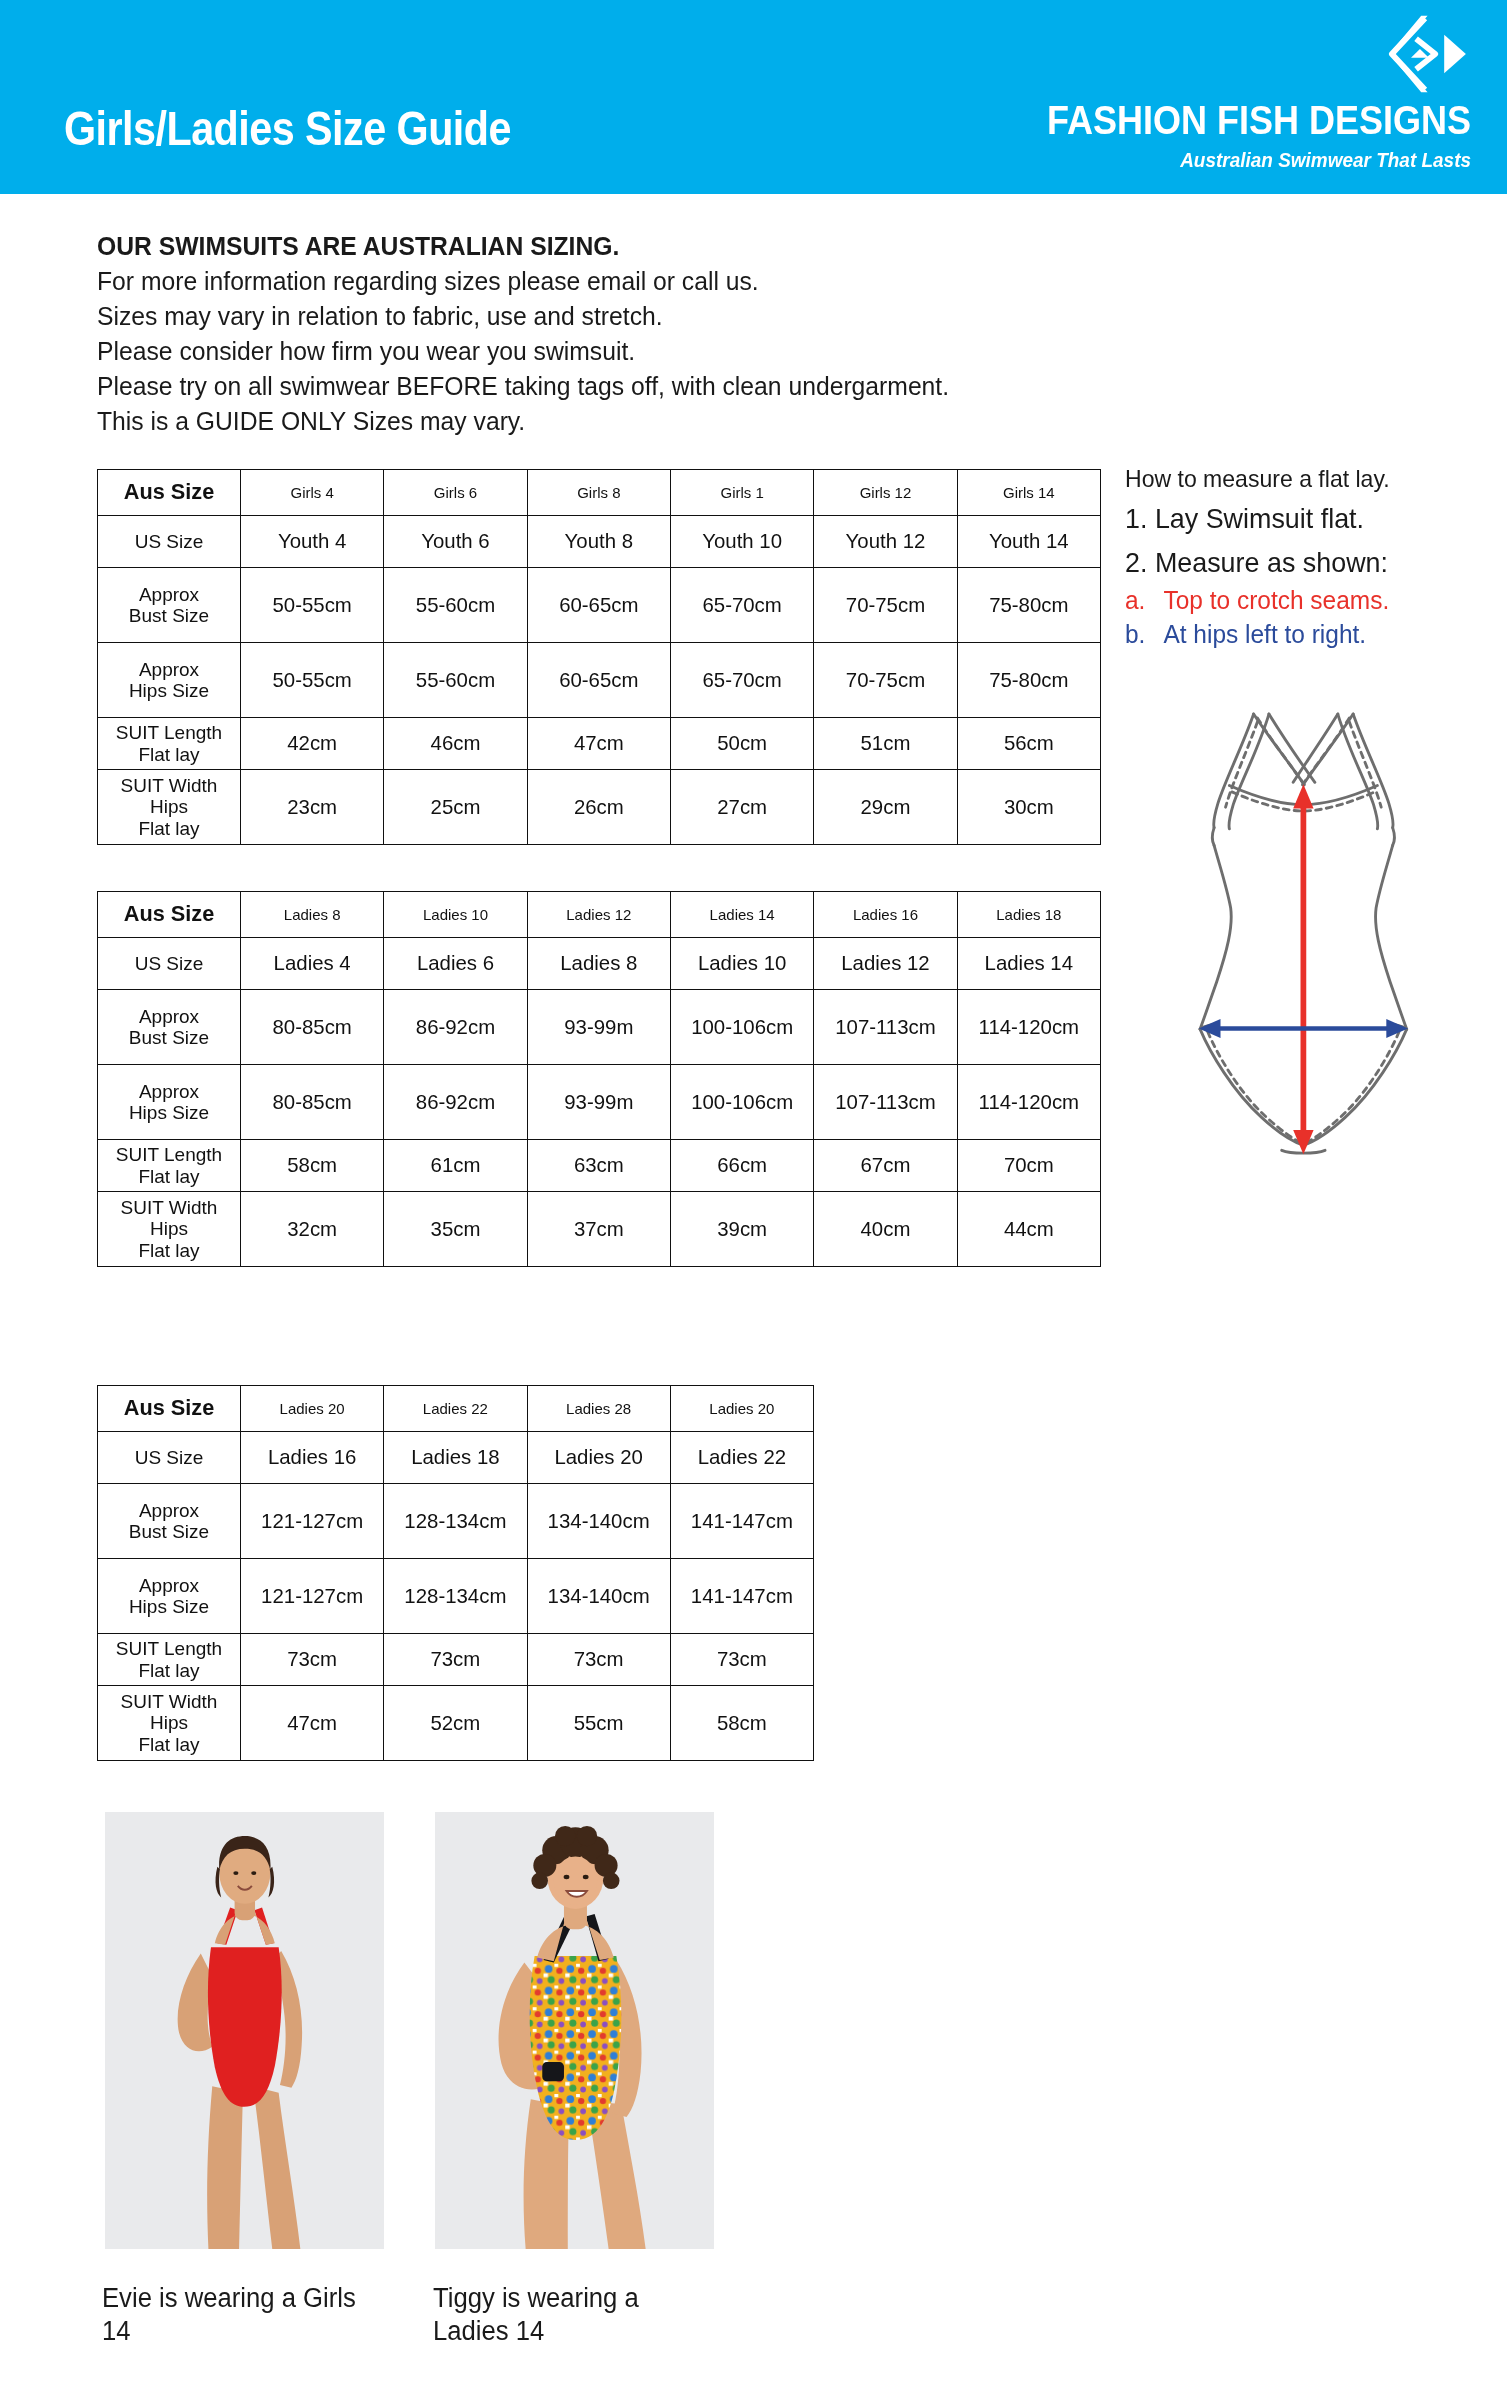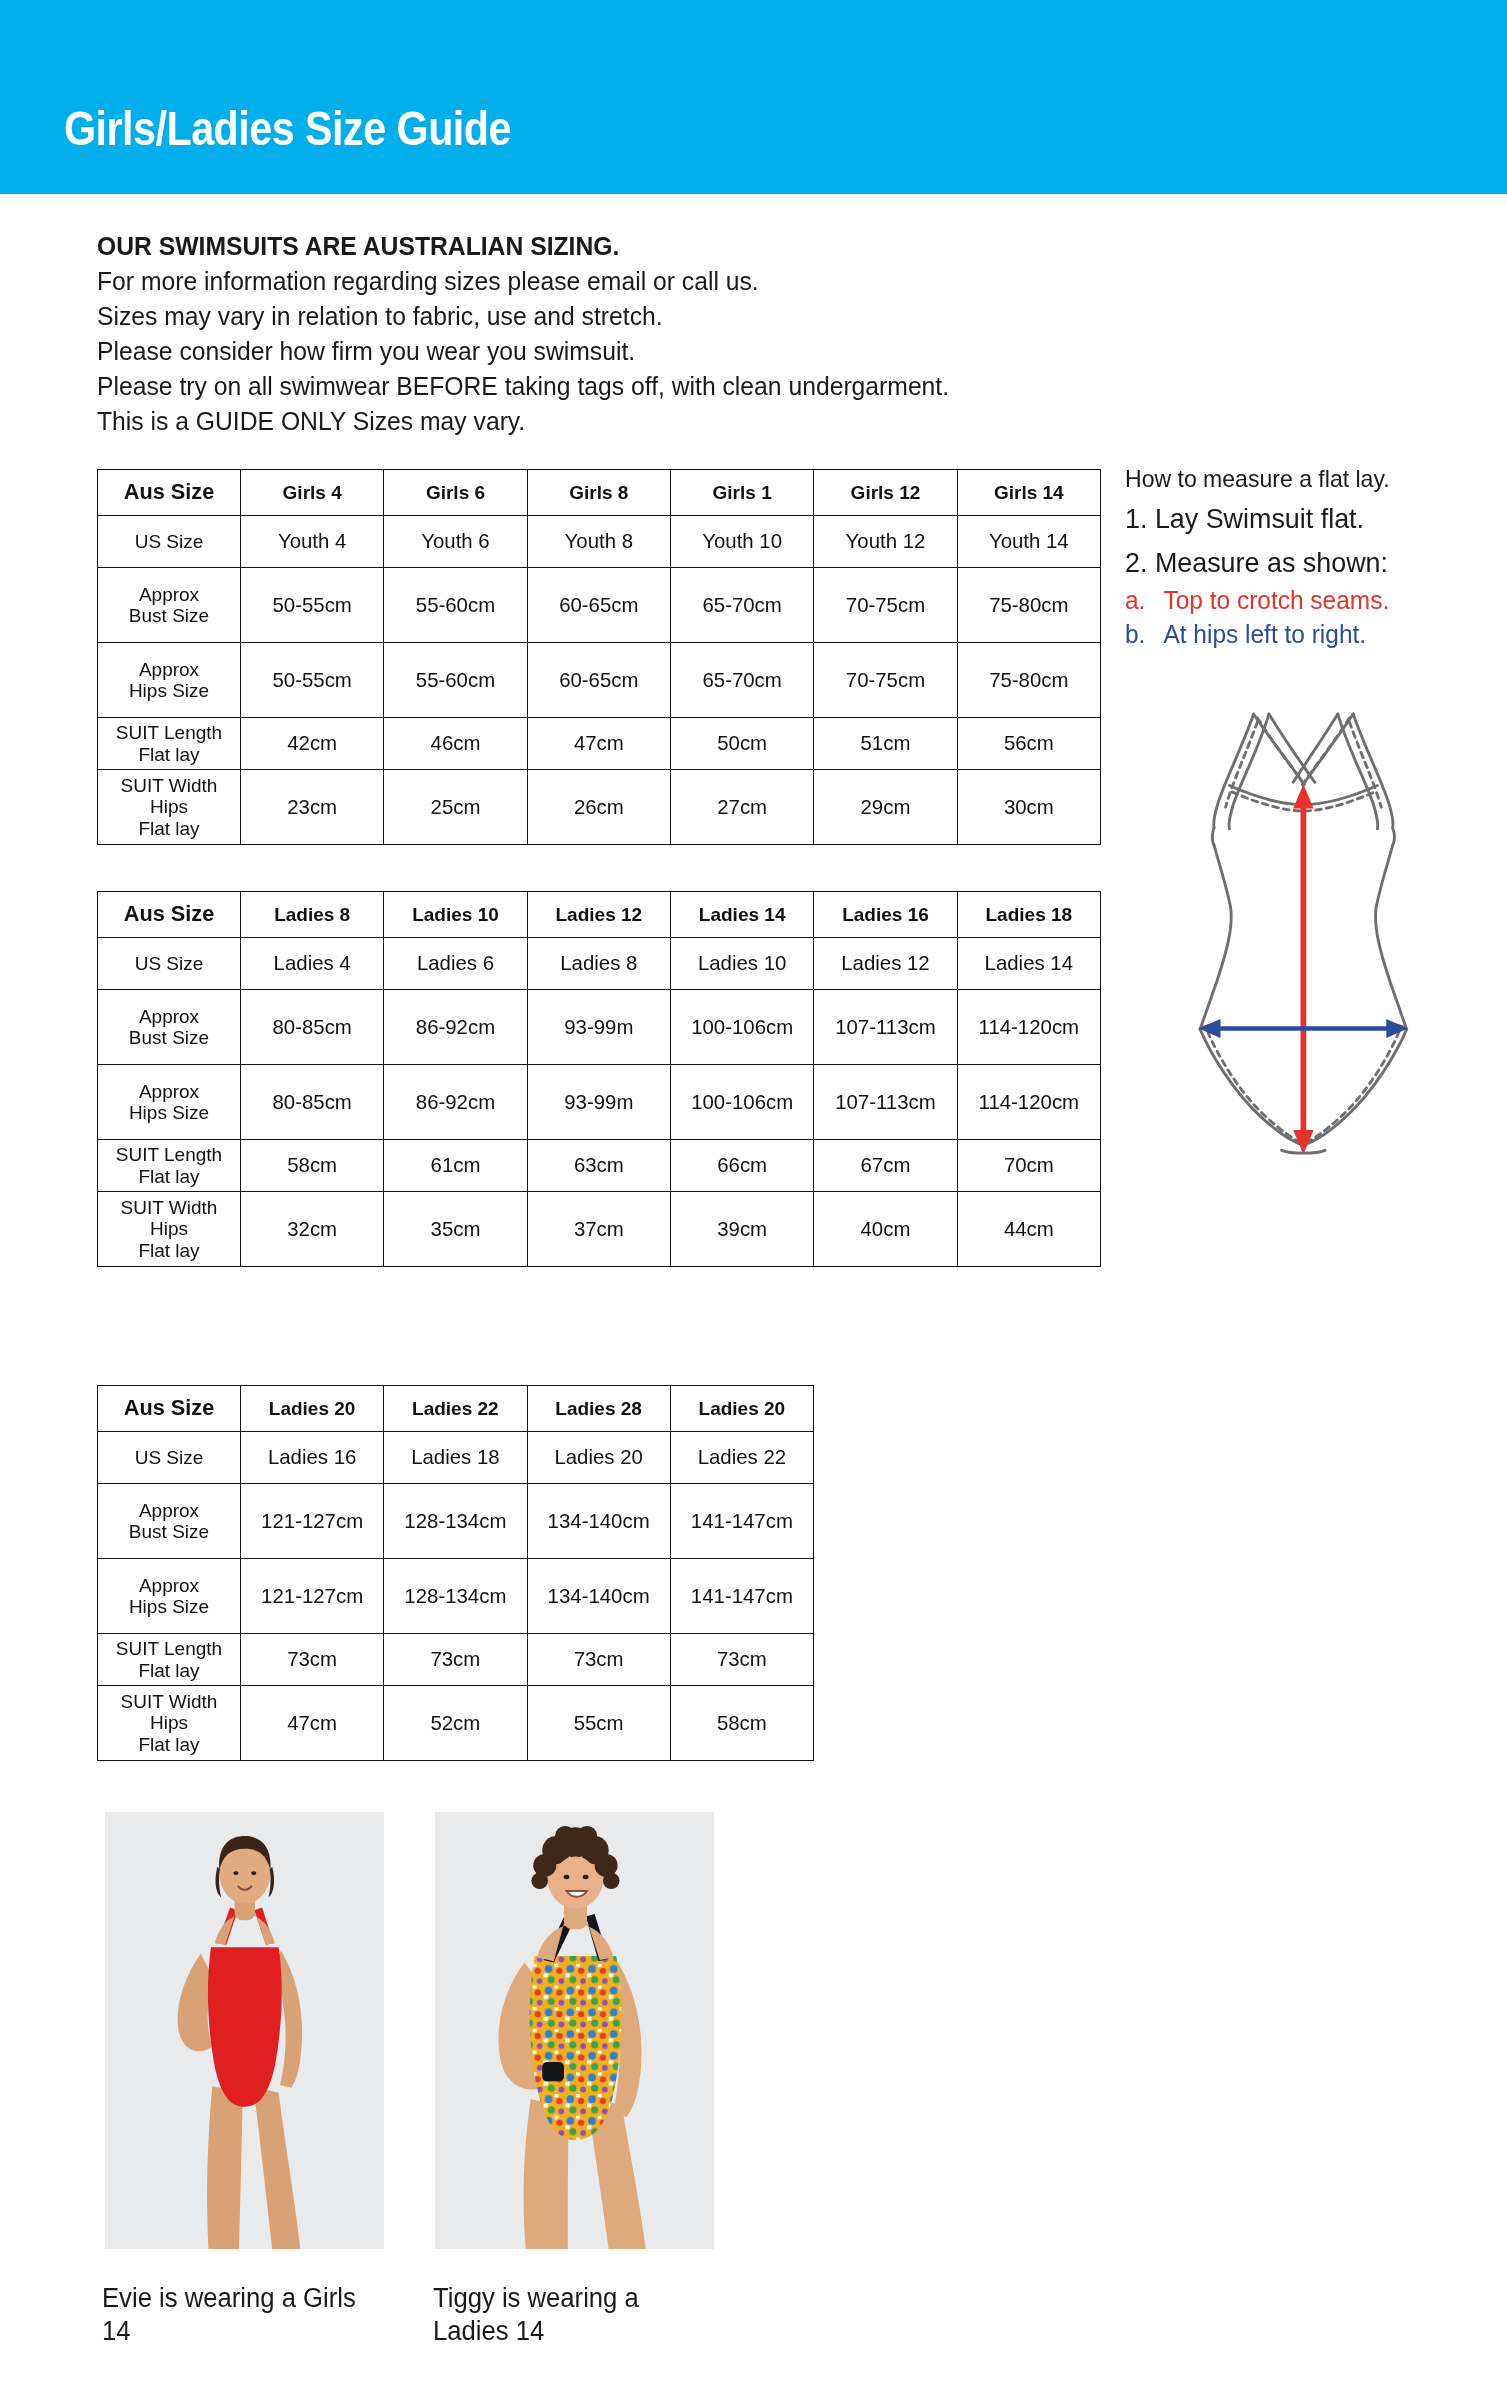--- a/index.html
+++ b/index.html
@@ -88,22 +88,22 @@
   .sizetable td, .sizetable th {
     border: 1.9px solid #111111;
     text-align: center;
     vertical-align: middle;
     font-size: 20.4px;
     color: #111111;
     padding: 2.5px 1.3px;
     font-weight: normal;
   }
   .sizetable th {
-    font-weight: bold;
-    font-size: 19px;
+    font-weight: normal;
+    font-size: 15px;
   }
   .sizetable td.rowhead, .sizetable th.rowhead {
     font-size: 19px;
     line-height: 1.12;
     font-weight: normal;
   }
   .sizetable th.rowhead { font-weight: bold; font-size: 21.7px; }
 
   #table-girls  { left: 97px; top: 469px;  width: 1004px; }
   #table-ladies-a { left: 97px; top: 891px; width: 1004px; }
@@ -179,20 +179,37 @@
   }
   #caption-evie  { left: 102px; top: 2282px; width: 300px; }
   #caption-tiggy { left: 433px; top: 2282px; width: 300px; }
 </style>
 </head>
 <body>
 
 <div class="header">
   <div class="header-title">Girls/Ladies Size Guide</div>
 
+  <div class="brand-block">
+    <svg class="brand-logo" viewBox="0 0 130 128">
+
+      <path d="M62 4 L10 64 L62 124 L52 124 L2 64 L52 4 Z" fill="#ffffff"></path>
+      <path d="M62 4 L66 4 L66 124 L62 124 Z" fill="#ffffff" opacity="0"></path>
+
+      <path d="M58 8 L6 64 L58 120" fill="none" stroke="#ffffff" stroke-width="9" stroke-linejoin="round"></path>
+
+      <path d="M44 40 L74 64 L44 88" fill="none" stroke="#ffffff" stroke-width="9" stroke-linejoin="round"></path>
+
+      <path d="M36 70 L50 56 L64 70 Z" fill="#ffffff"></path>
+
+      <path d="M88 34 L122 64 L88 94 Z" fill="#ffffff"></path>
+    </svg>
+    <div class="brand-name">FASHION FISH DESIGNS</div>
+    <div class="brand-tagline">Australian Swimwear That Lasts</div>
+  </div>
 </div>
 
 <div class="intro">
   <div class="intro-line bold">OUR SWIMSUITS ARE AUSTRALIAN SIZING.</div>
   <div class="intro-line">For more information regarding sizes please email or call us.</div>
   <div class="intro-line">Sizes may vary in relation to fabric, use and stretch.</div>
   <div class="intro-line">Please consider how firm you wear you swimsuit.</div>
   <div class="intro-line">Please try on all swimwear BEFORE taking tags off, with clean undergarment.</div>
   <div class="intro-line">This is a GUIDE ONLY Sizes may vary.</div>
 </div>

